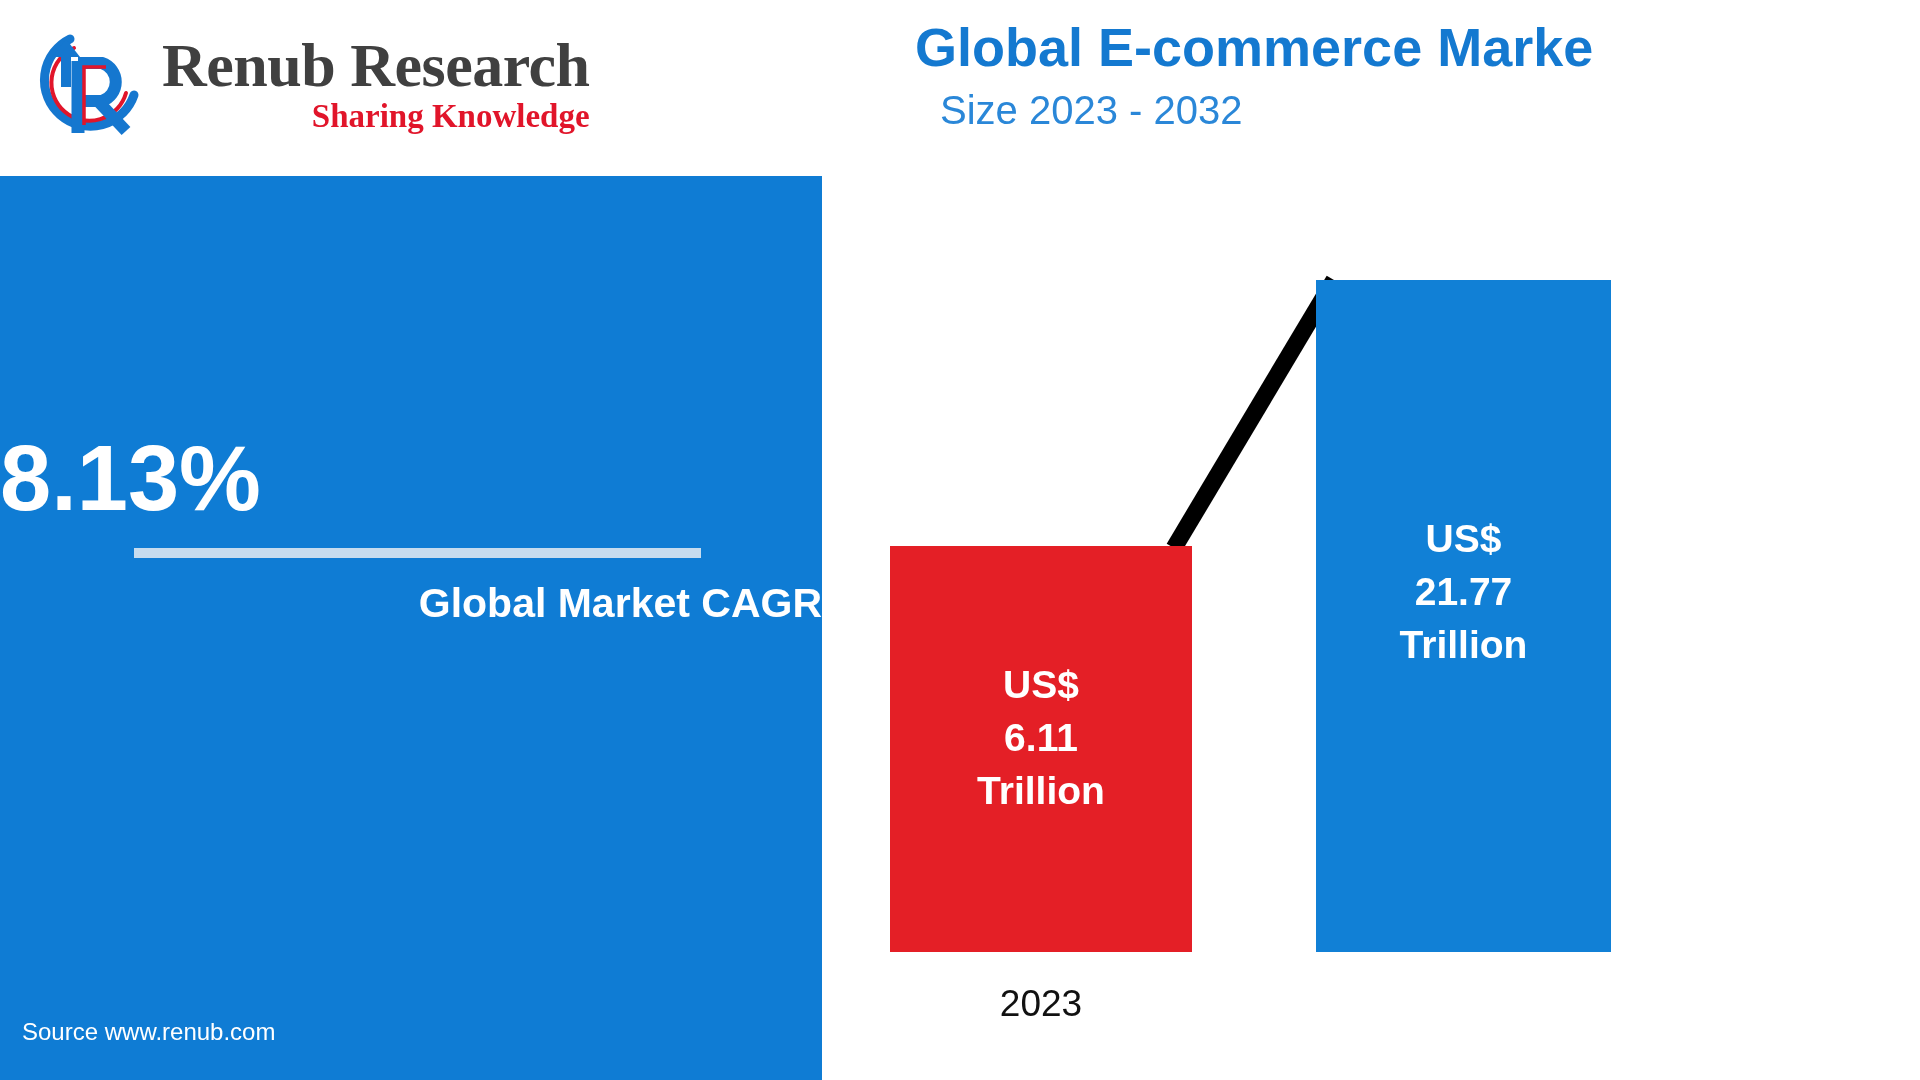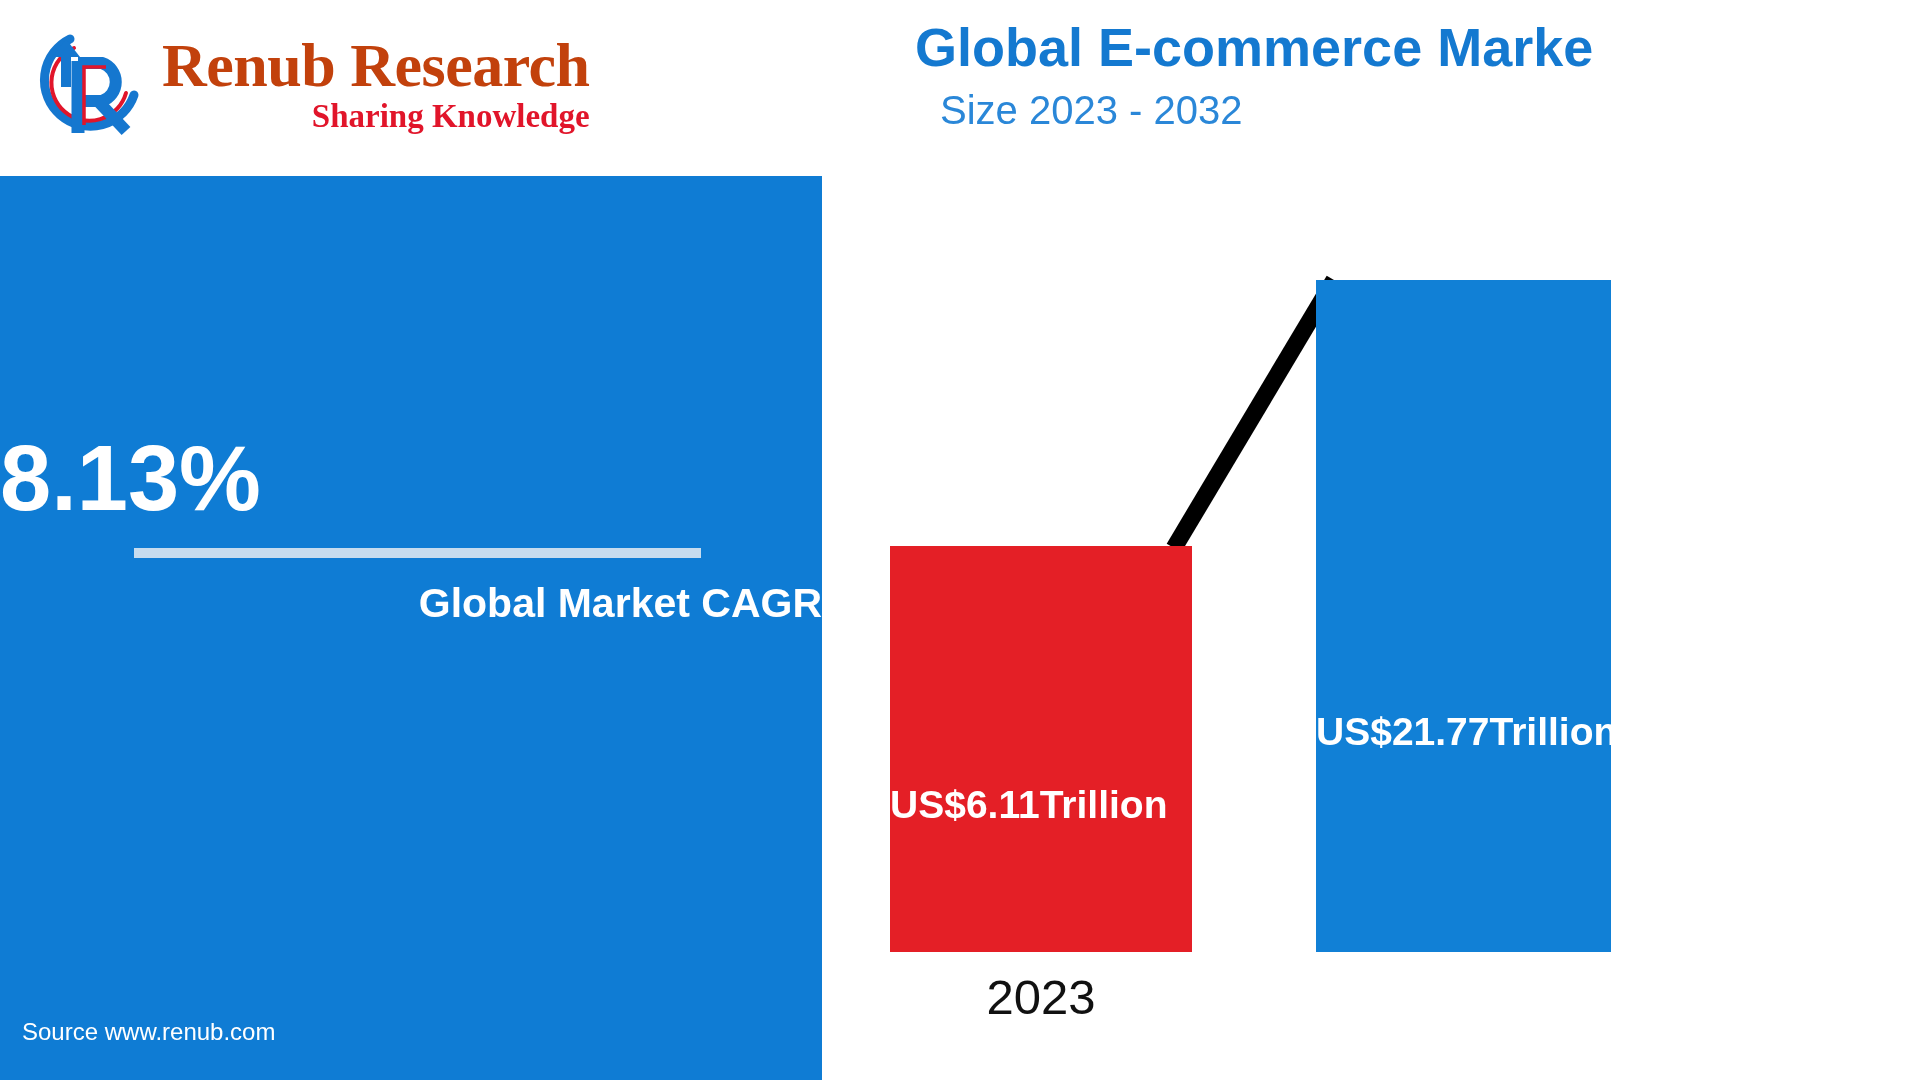--- a/index.html
+++ b/index.html
@@ -17,21 +17,21 @@
     width:600px; height:140px;
     display:flex; align-items:center; gap:14px;
   }
   .logo-mark { width:126px; height:126px; flex:0 0 126px; }
   .logo-words { display:flex; flex-direction:column; justify-content:center; }
   .logo-title {
     font-family:"Liberation Serif", serif;
     font-weight:bold;
     font-size:62px;
     line-height:0.98;
-    color:#c2410c;
+    color:#404040;
     letter-spacing:-0.5px;
   }
   .logo-tagline {
     font-family:"Liberation Serif", serif;
     font-weight:bold;
     font-size:33px;
     line-height:1.0;
     color:#e1152a;
     margin-top:4px;
     margin-left:3px;
@@ -80,37 +80,37 @@
   }
 
   
   .chart-area {
     position:absolute; left:822px; top:176px;
     width:1098px; height:904px;
   }
   .growth-line { position:absolute; left:0; top:0; width:100%; height:100%; }
   .bar {
     position:absolute; bottom:128px;
-    display:flex; flex-direction:row;
+    display:flex; flex-direction:column;
     align-items:center; justify-content:flex-start;
     color:#ffffff; font-weight:bold;
     font-size:39px; line-height:1.36;
   }
   .bar-2023 {
     left:68px; width:302px; height:406px;
     background:#e41f26; padding-top:112px;
   }
   .bar-2032 {
     left:494px; width:295px; height:672px;
     background:#1180d6; padding-top:232px;
   }
   .bar-caption {
     position:absolute; bottom:58px;
     text-align:center; color:#111111;
-    font-size:49px; font-weight:normal; line-height:1;
+    font-size:37px; font-weight:normal; line-height:1;
   }
   .cap-2023 { left:68px; width:302px; }
   .cap-2032 { left:494px; width:295px; }
 </style>
 </head>
 <body>
 
 <div class="page">
 
   <div class="logo-block">

